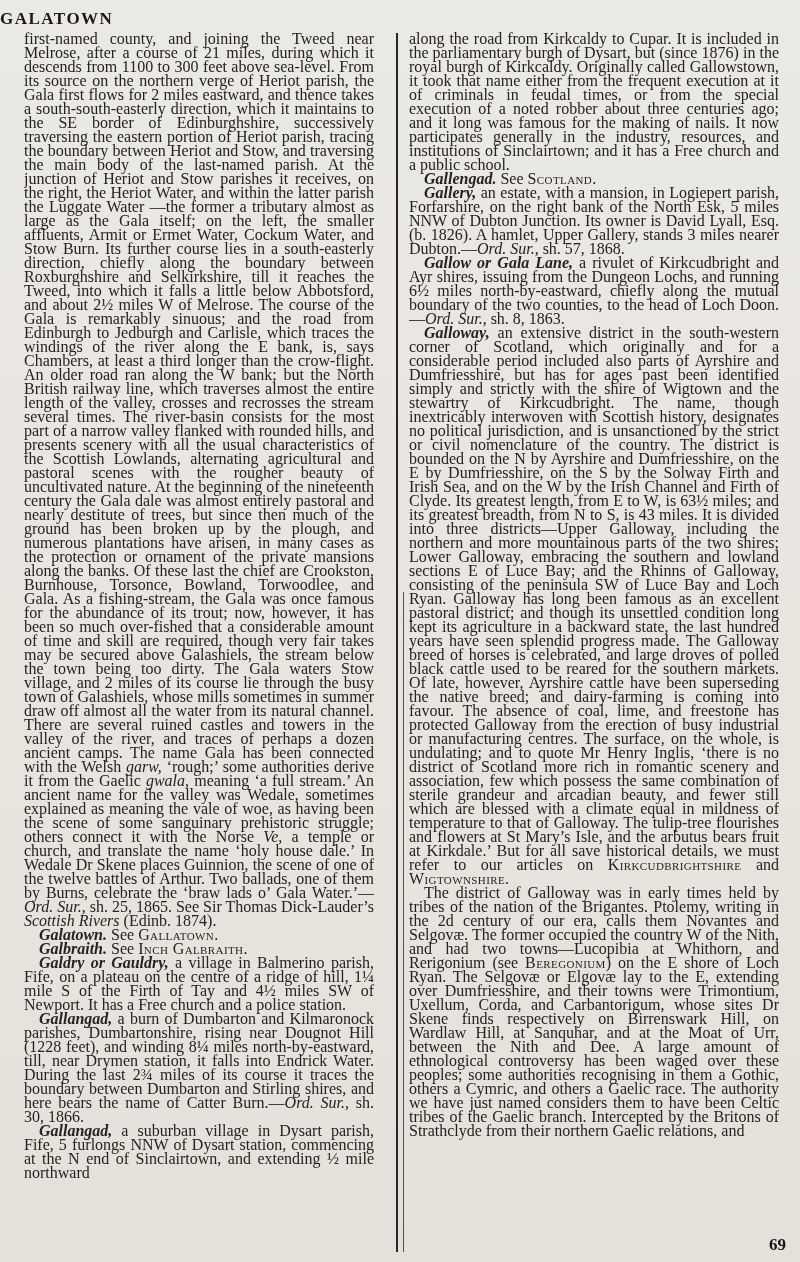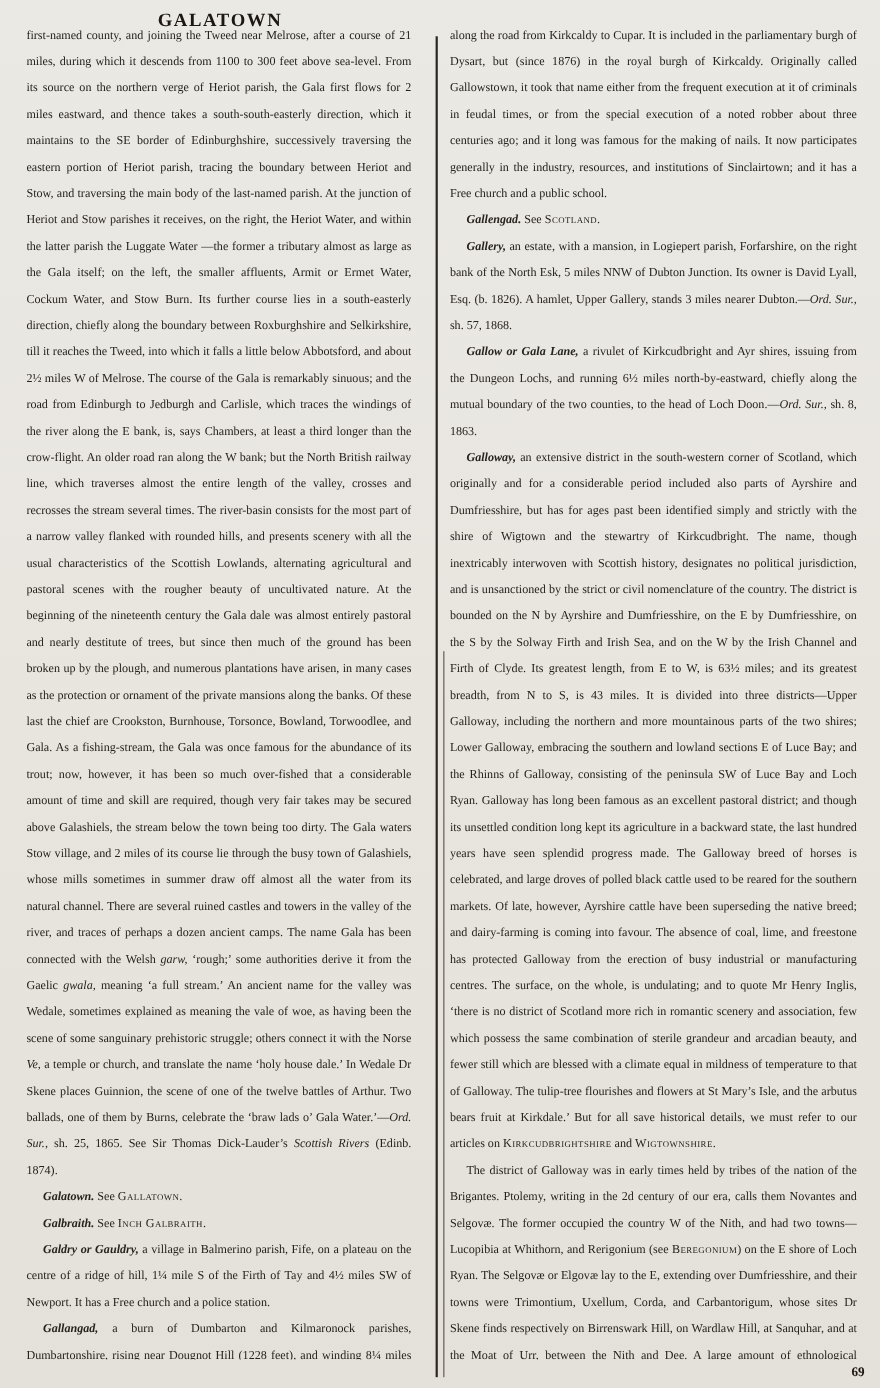--- a/index.html
+++ b/index.html
@@ -12,51 +12,51 @@
     position: relative;
     width: 800px; height: 1262px;
     overflow: hidden;
     background: linear-gradient(180deg, #ebe9e4 0%, #e8e5df 55%, #e4e1da 100%);
     color: #24201c;
   }
   .head {
     position: absolute; top: 9px;
     font-weight: bold; font-size: 17px;
     letter-spacing: 1.5px;
-    text-align: center;
+    text-align: left;
     color: #1c1713;
   }
   .head.left  { left: 0;     width: 400px; }
   .head.right { left: 400px; width: 400px; }
   .divider {
     position: absolute; top: 33px;
     background: #2b2621;
   }
   .divider.main      { left: 396px; width: 2px; height: 1219px; }
   .divider.secondary { left: 403px; width: 1px; height: 660px; top: 592px; background: #56504a; }
   .col {
-    position: absolute; top: 20px;
+    position: absolute; top: 32px;
     text-align: justify;
-    font-size: 11px;
-    line-height: 24px;
+    font-size: 16px;
+    line-height: 14px;
     overflow: hidden;
     height: 1216px;
     color: #26221d;
   }
   .col-left  { left: 24px;  width: 350px; }
   .col-right { left: 409px; width: 370px; }
   p.para { margin: 0; }
   p.para.indent { text-indent: 15px; }
   .seg-b  { font-weight: bold; font-style: italic; }
   .seg-i  { font-style: italic; }
   .seg-sc { font-variant: small-caps; letter-spacing: 0.4px; }
   .page-number {
     position: absolute;
     right: 14px; bottom: 7px;
-    font-weight: bold; font-size: 12px;
+    font-weight: bold; font-size: 17px;
     color: #1c1713;
     padding-left: 24px;
   }
 </style>
 </head>
 <body>
 
 <div class="page">
   <div class="head left">GALATOWN</div>
 

